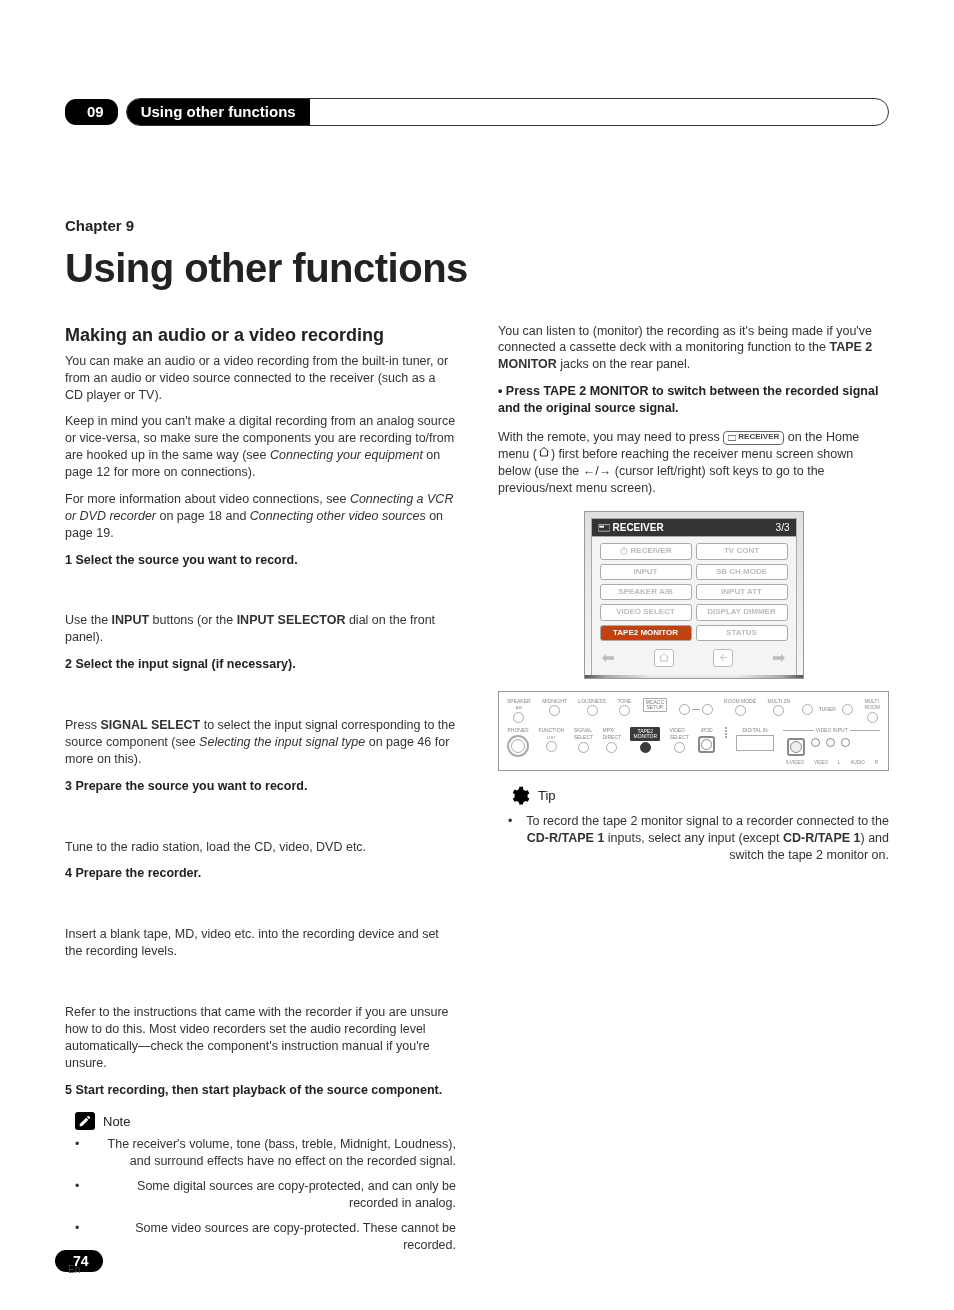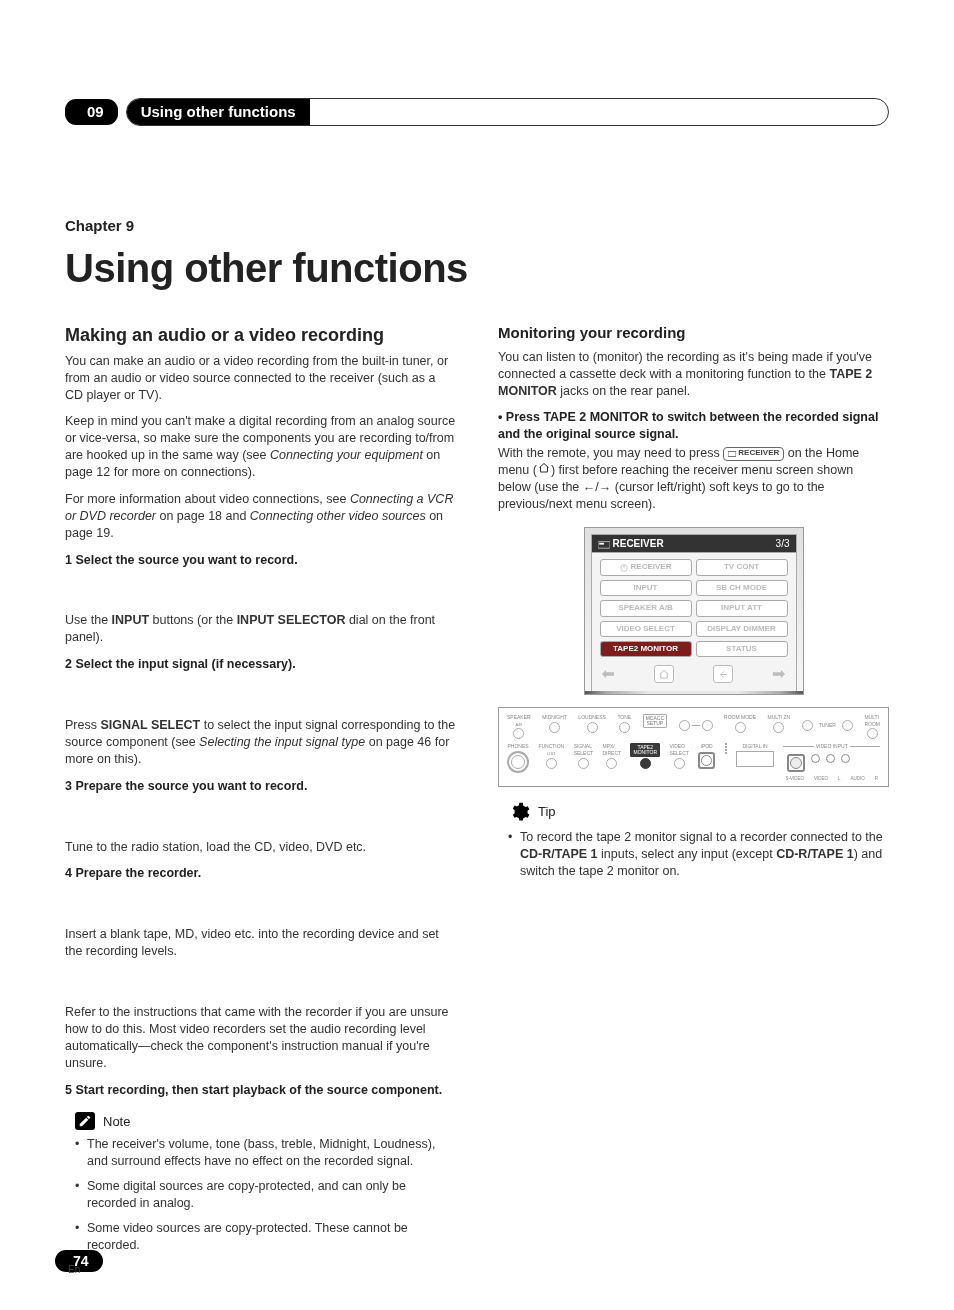--- a/index.html
+++ b/index.html
@@ -43,21 +43,21 @@
 
   .note-row, .tip-row { display:flex; align-items:center; gap:8px; margin: 14px 0 6px 10px; }
   .note-icon {
     width: 20px; height: 18px; background: #000; border-radius: 3px;
     display:flex; align-items:center; justify-content:center;
   }
   .note-icon svg { width: 14px; height: 14px; }
   .tip-icon { width: 22px; height: 22px; display:flex; align-items:center; justify-content:center; }
   .note-label, .tip-label { font-weight: 400; font-size: 13px; }
 
-  ul.bullets { list-style: none; padding-left: 10px; }
+  ul.bullets { list-style: none; padding-left: 10px; text-align: right; }
   ul.bullets li { position: relative; padding-left: 12px; font-size: 12.5px; margin-bottom: 8px; color:#333; }
   ul.bullets li::before { content: "•"; position:absolute; left:0; }
 
   .inline-btn {
     display:inline-flex; align-items:center; justify-content:center;
     border:1px solid #666; border-radius:4px; padding: 0 4px;
     font-size: 8px; font-weight:700; color:#444; height:14px;
     vertical-align: middle;
   }
   .home-glyph {
@@ -87,21 +87,21 @@
   .remote-grid {
     display:grid; grid-template-columns: 1fr 1fr; gap:4px;
     padding: 6px 8px 4px 8px;
   }
   .remote-btn {
     border:1px solid #aaa; border-radius:3px; background:#fff;
     color:#bcbcbc; font-size:8px; text-align:center; padding:3px 0;
     line-height:1.05; font-weight:700;
   }
   .remote-btn.receiver { color:#b8b8b8; display:flex; align-items:center; justify-content:center; gap:3px;}
-  .remote-btn.active { background:#7f1d1d; color:#fff; }
+  .remote-btn.active { background:#c2410c; color:#fff; }
   .remote-footer {
     display:flex; justify-content:space-between; align-items:center;
     padding: 2px 10px 6px 10px;
   }
   .footer-arrow { color:#bdbdbd; font-size:16px; }
   .footer-icon {
     width:20px; height:18px; border:1px solid #bbb; border-radius:3px;
     display:flex; align-items:center; justify-content:center; color:#bbb; font-size:11px; background:#fff;
   }
 
@@ -192,26 +192,25 @@
         <div class="note-label">Note</div>
       </div>
       <ul class="bullets">
         <li>The receiver's volume, tone (bass, treble, Midnight, Loudness), and surround effects have no effect on the recorded signal.</li>
         <li>Some digital sources are copy-protected, and can only be recorded in analog.</li>
         <li>Some video sources are copy-protected. These cannot be recorded.</li>
       </ul>
     </div>
 
     <div class="col">
-      <h3 class="sub">Monitoring your recording</h3>
       <p>
         <span>You can listen to (monitor) the recording as it's being made if you've connected a cassette deck with a monitoring function to the </span><span class="bold">TAPE 2 MONITOR</span><span> jacks on the rear panel.</span>
       </p>
       <div class="step-head" style="margin-top:6px;">•    Press TAPE 2 MONITOR to switch between the recorded signal and the original source signal.</div>
-      <p style="margin-top:2px;">
+      <p style="margin-top:12px;">
         <span>With the remote, you may need to press </span><span class="inline-btn"><svg width="8" height="8" viewBox="0 0 10 10">
               <rect x="0" y="2" width="10" height="6" fill="none" stroke="#555" stroke-width="1"></rect>
             </svg>&nbsp;<span>RECEIVER</span></span><span> on the Home menu (</span><span class="home-glyph"><svg width="14" height="12" viewBox="0 0 24 24" fill="none" stroke="#333" stroke-width="2">
               <path d="M3 11l9-8 9 8M5 10v10h14V10"></path>
             </svg></span><span>) first before reaching the receiver menu screen shown below (use the </span><span class="arrow">←</span>/<span class="arrow">→</span><span> (cursor left/right) soft keys to go to the previous/next menu screen).</span>
       </p>
 
       <div class="remote-frame">
         <div class="remote-inner">
           <div class="remote-title">

